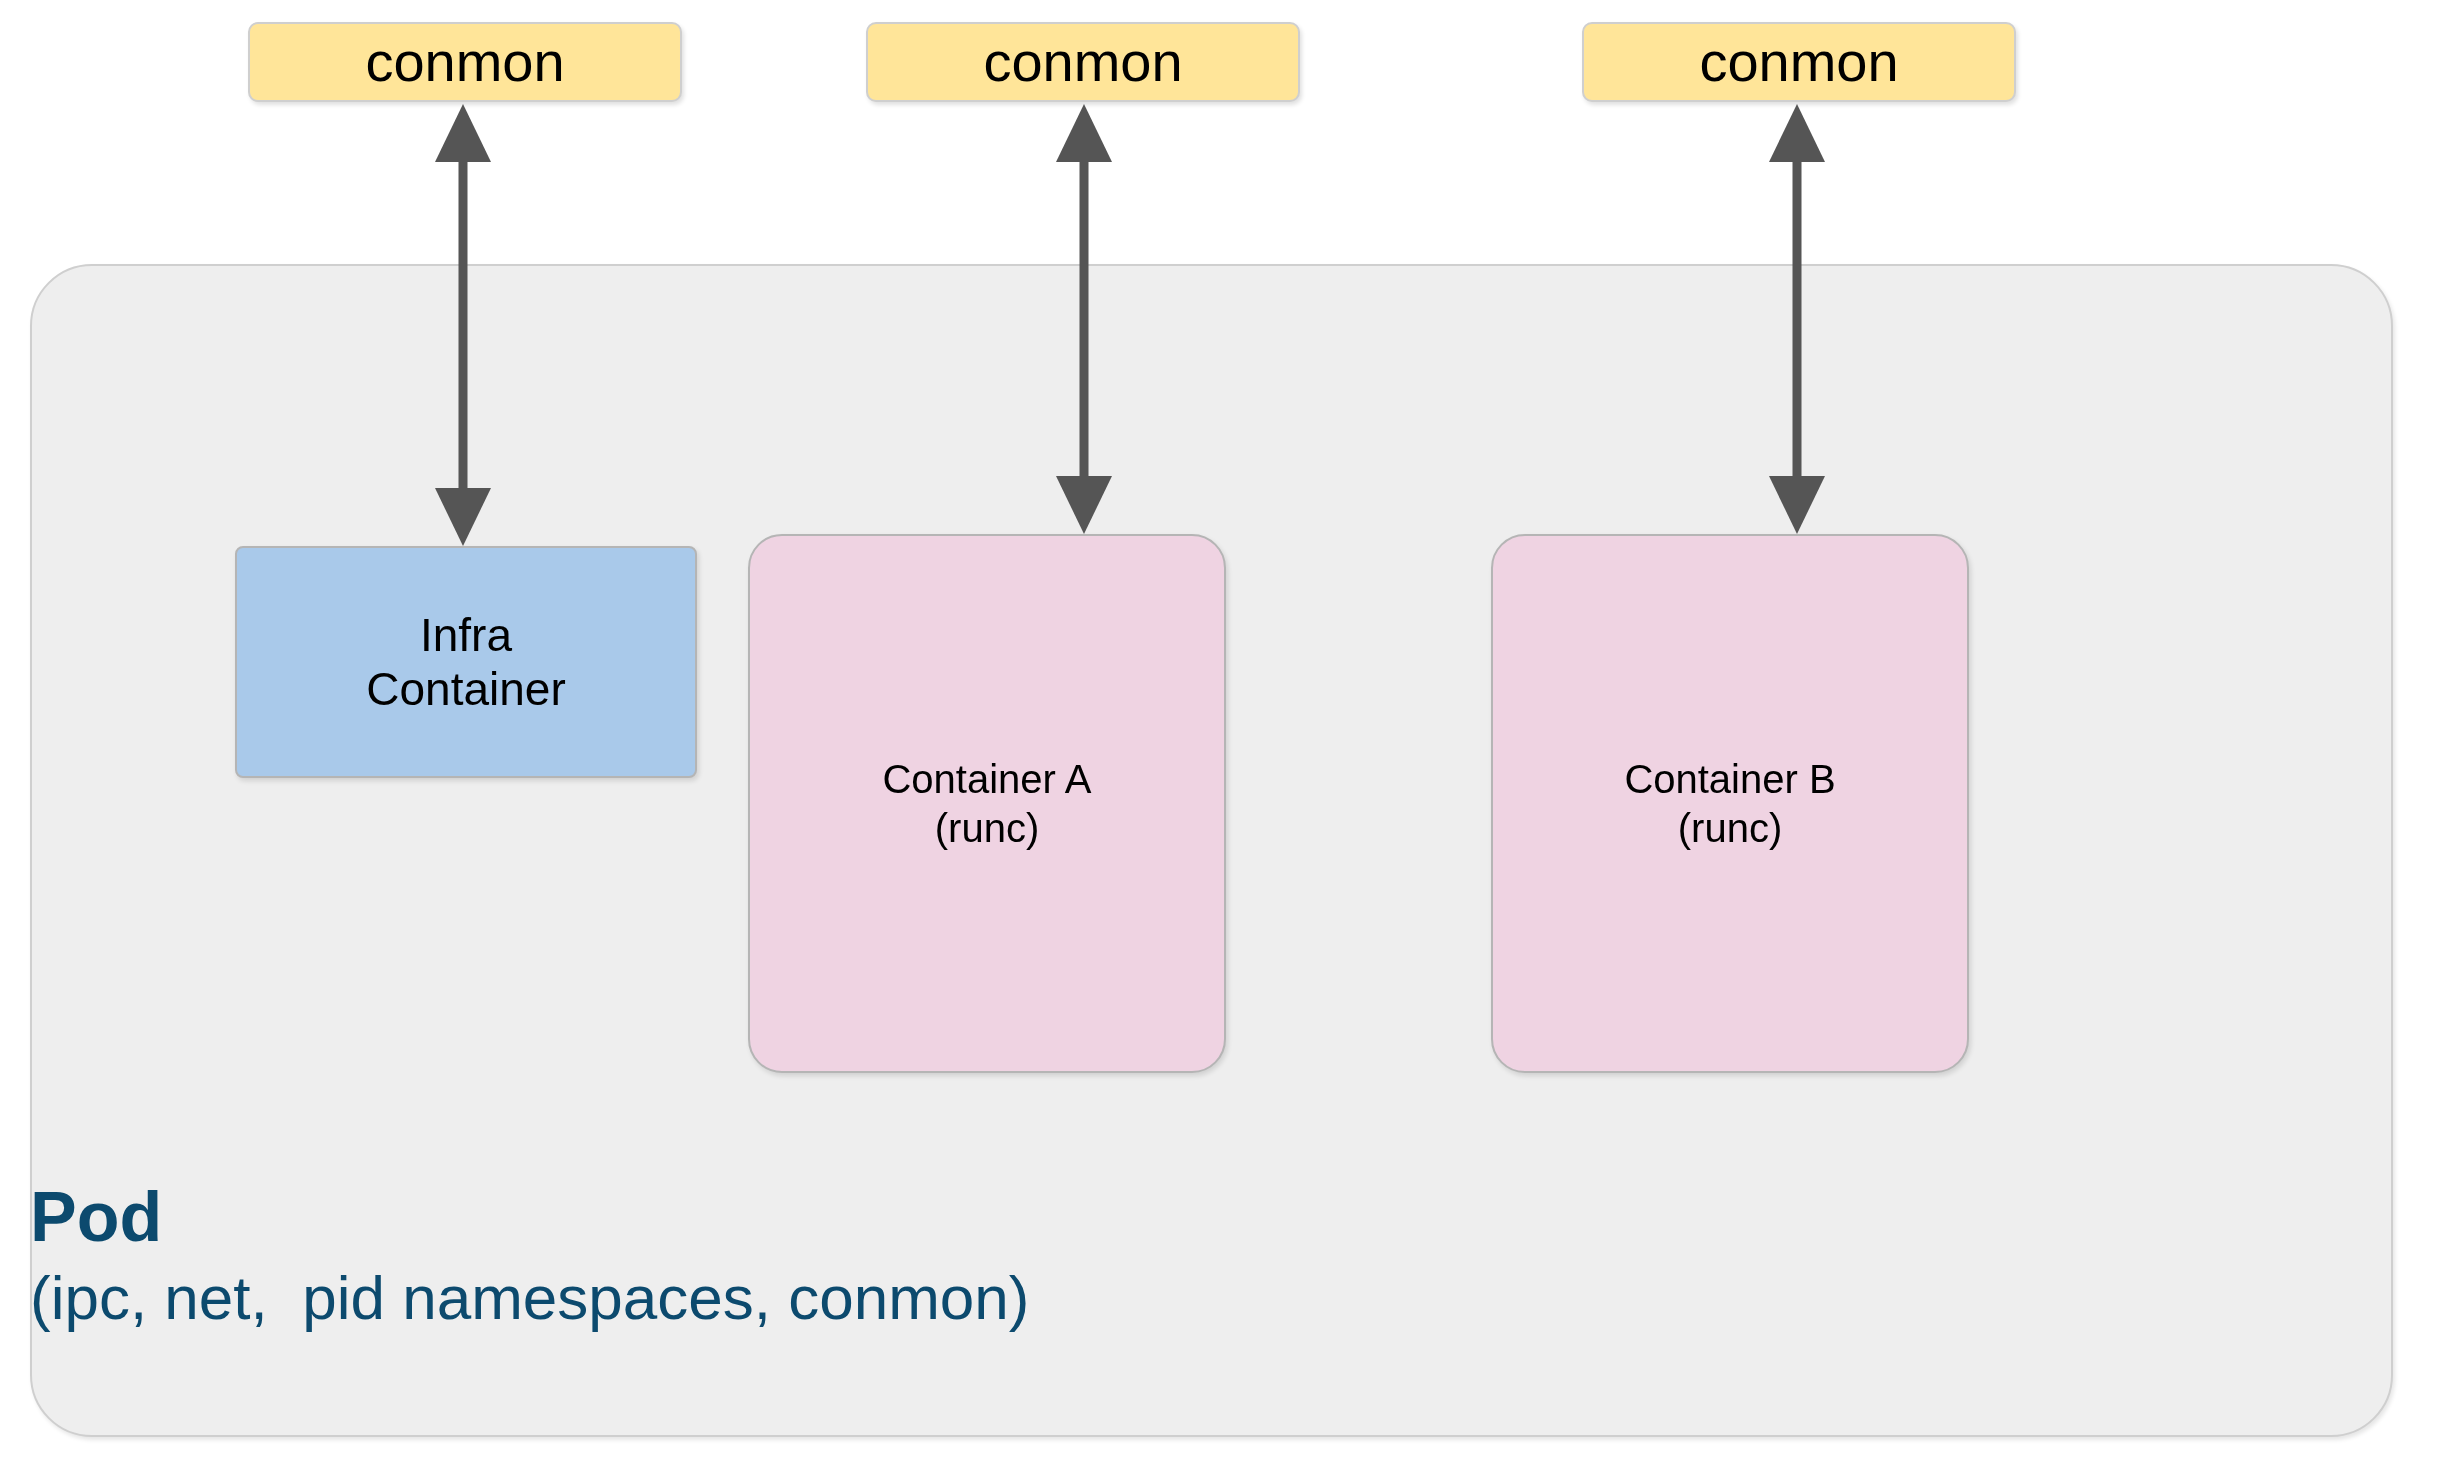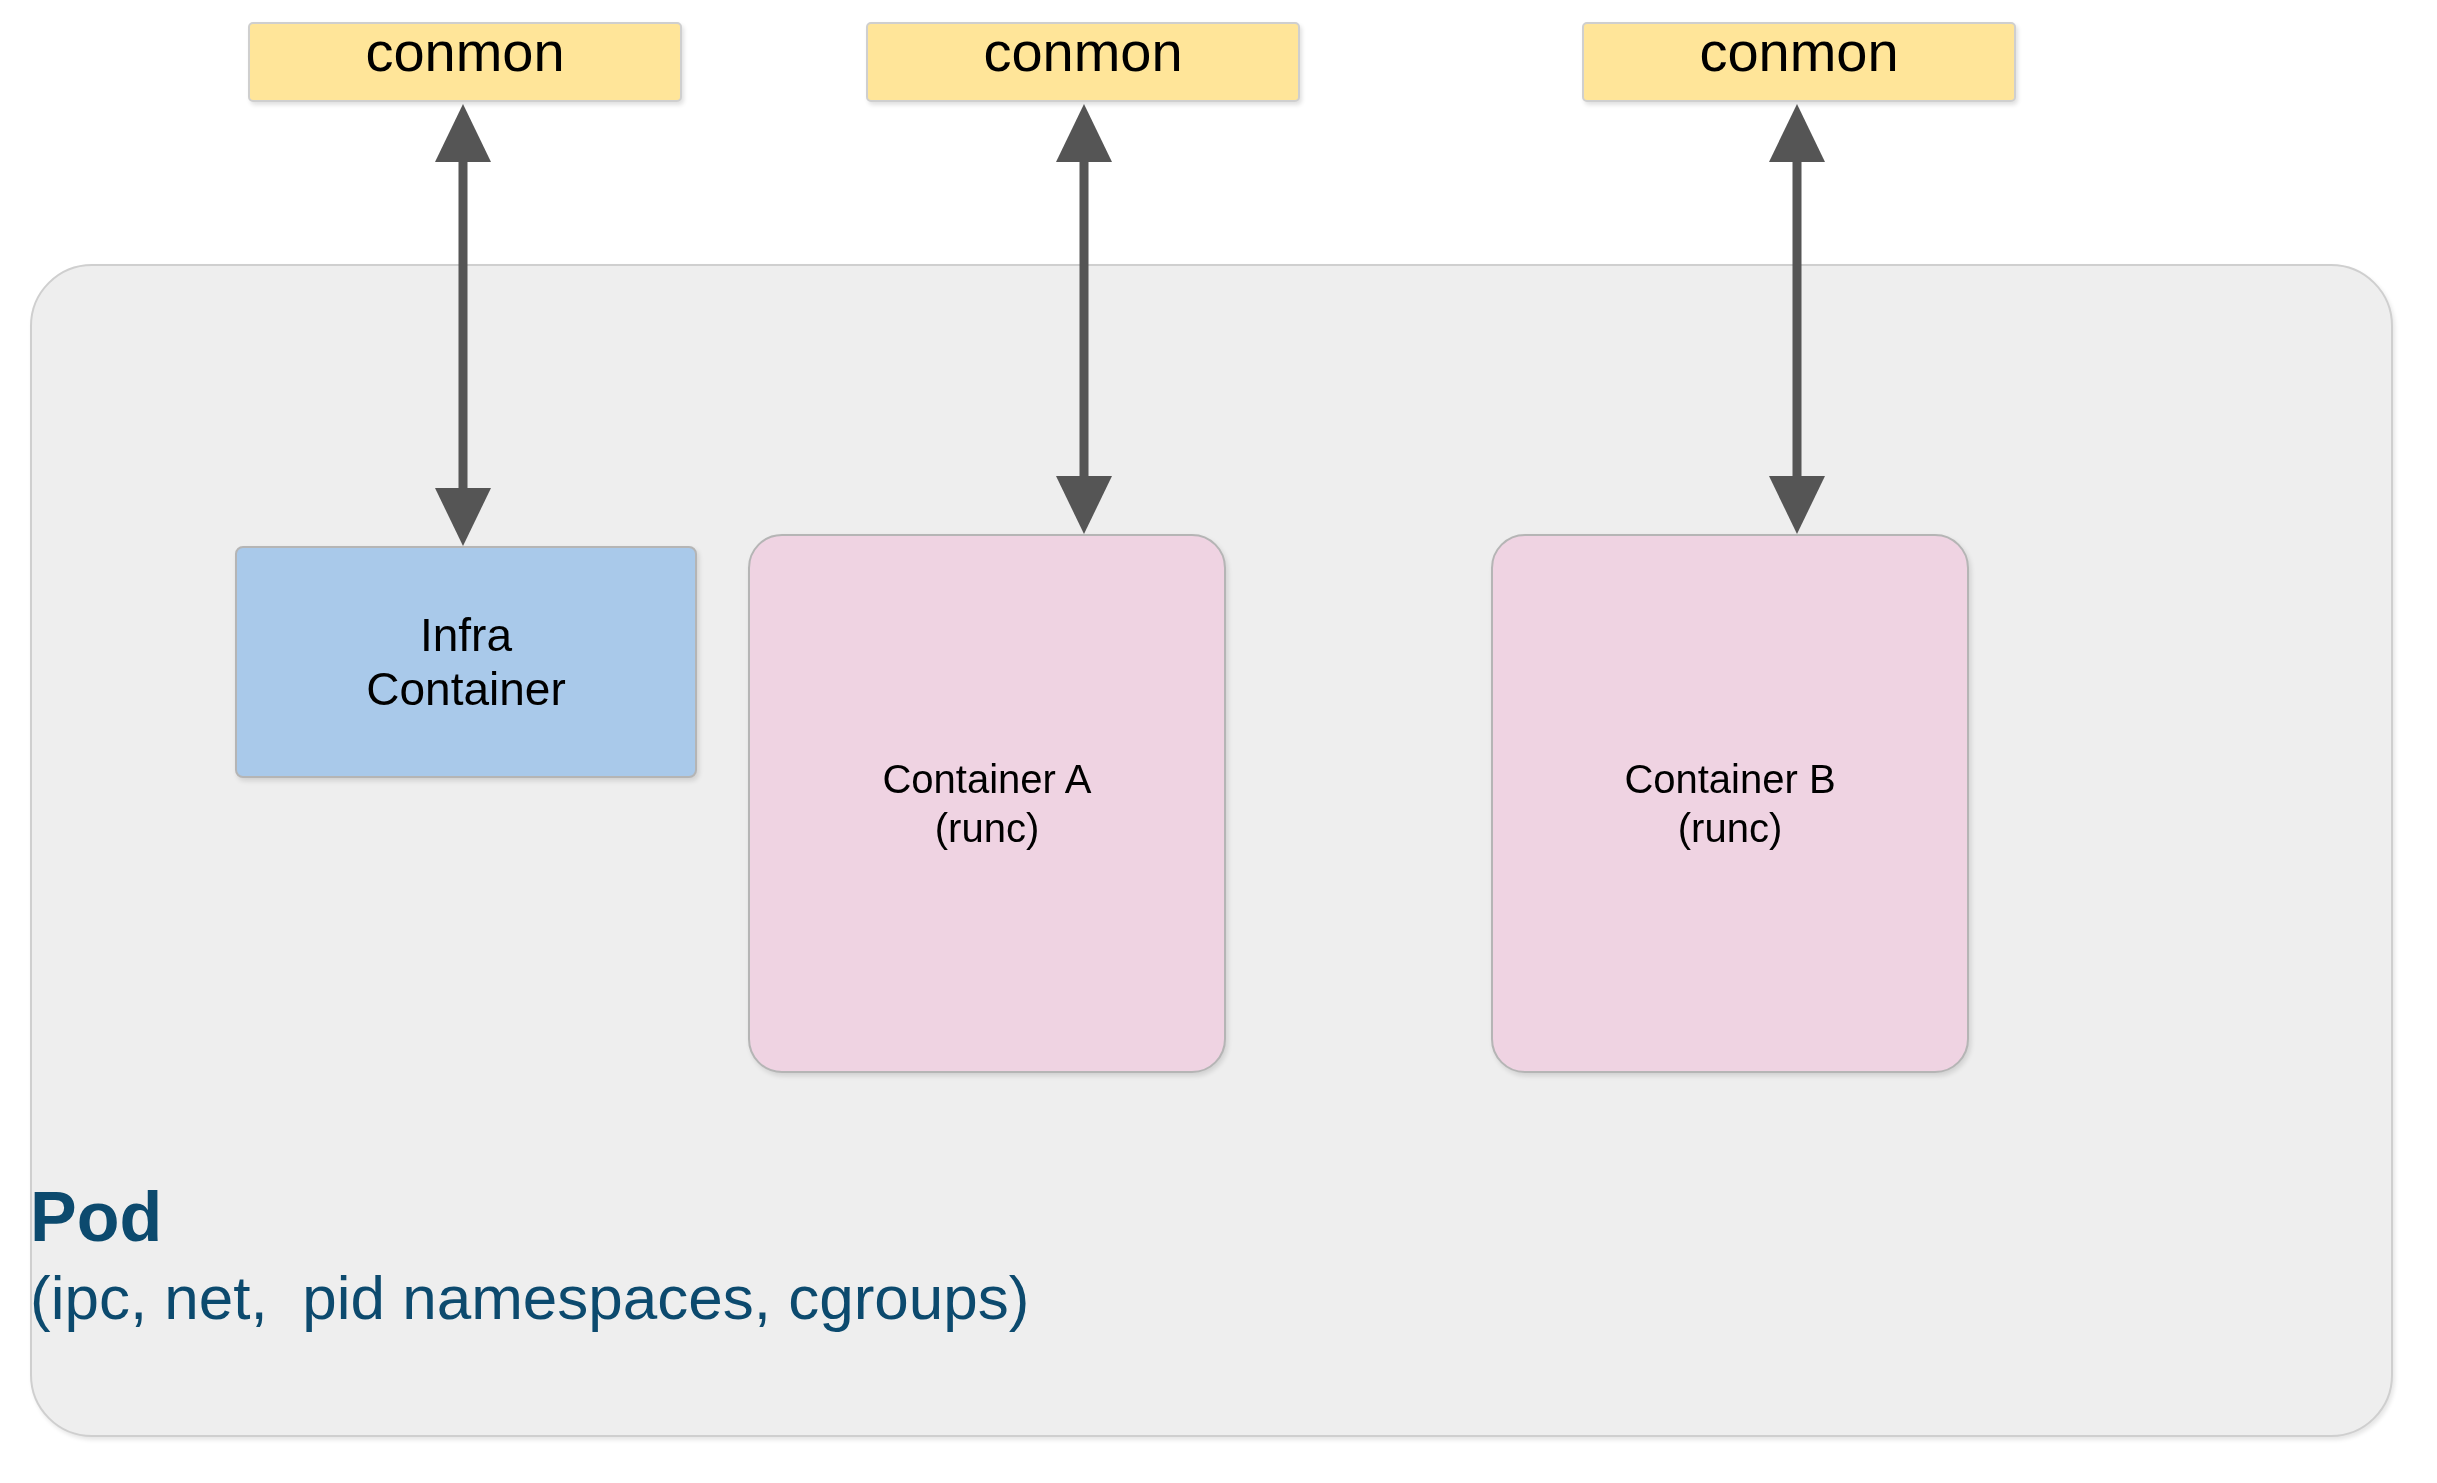--- a/index.html
+++ b/index.html
@@ -30,23 +30,24 @@
     box-shadow: 2px 3px 4px rgba(0,0,0,0.10);
   }
 
   
   .conmon-box {
     position: absolute;
     top: 22px;
     height: 80px;
     background: #ffe599;
     border: 2px solid #cfcfcf;
-    border-radius: 5px;
+    border-radius: 10px;
     box-sizing: border-box;
     display: flex;
+    align-items: center;
     justify-content: center;
     box-shadow: 2px 3px 4px rgba(0,0,0,0.12);
   }
   .conmon-label {
     font-size: 56px;
     color: #000000;
     line-height: 1;
     letter-spacing: 0px;
   }
   #conmon-0 { left: 248px;  width: 434px; }
@@ -161,16 +162,16 @@
     <span class="node-line">(runc)</span>
   </div>
 
   <div class="node-box container-box" id="container-b">
     <span class="node-line">Container B</span>
     <span class="node-line">(runc)</span>
   </div>
 
   <div class="pod-caption">
     <div class="pod-title">Pod</div>
-    <div class="pod-subtitle">(ipc, net,  pid namespaces, cgroups)</div>
+    <div class="pod-subtitle">(ipc, net,  pid namespaces, conmon)</div>
   </div>
 
 </div>
 
 </body></html>

